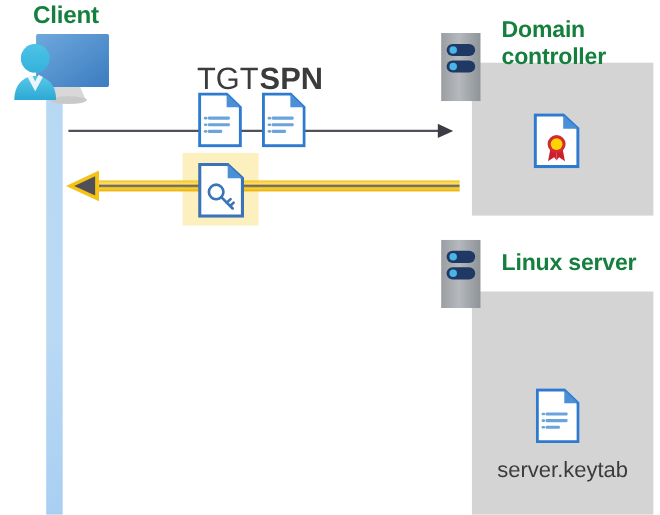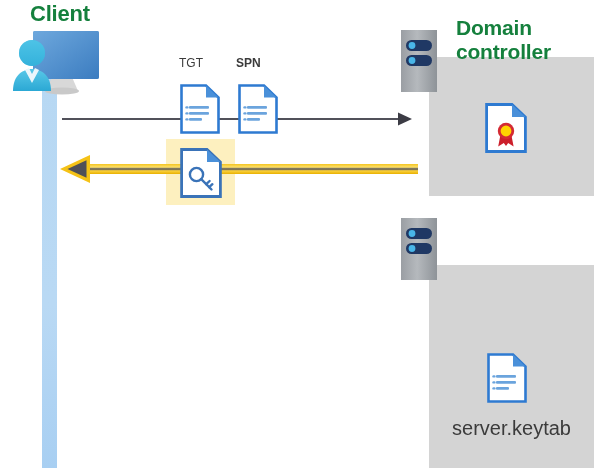--- a/index.html
+++ b/index.html
@@ -47,21 +47,21 @@
   #highlight-box{
     left:166px;top:139px;width:69px;height:66px;
     background:#fdf0bf;
   }
 
   
   #arrow-out{left:62px;top:112px;width:350px;height:14px;}
   #arrow-back{left:60px;top:155px;width:358px;height:28px;}
 
   
-  .doclabel{font-size:12px;color:#3b3b3b;}
+  .doclabel{font-size:28px;color:#3b3b3b;}
   #tgt-label{left:179px;top:56px;}
   #spn-label{left:236px;top:56px;font-weight:bold;}
 
   
   #keytab-label{
     left:429px;top:417px;width:165px;
     text-align:center;font-size:20px;color:#3b3b3b;
   }
 
   
@@ -79,20 +79,21 @@
 <div id="stage">
 
   <div class="abs panel" id="dc-panel"></div>
   <div class="abs panel" id="linux-panel"></div>
 
   <div class="abs" id="client-lifeline"></div>
 
   <div class="abs title" id="client-title">Client</div>
   <div class="abs title" id="dc-title">Domain
 controller</div>
+  <div class="abs title" id="linux-title">Linux server</div>
 
   <div class="abs" id="client-icon">
     <svg viewBox="0 0 100 74" width="100" height="74">
 
       <path d="M42 50 H62 L68 64 H36 Z" fill="#d8d8d8"></path>
       <ellipse cx="52" cy="64" rx="17" ry="3.6" fill="#c9c9c9"></ellipse>
 
       <rect x="23" y="4" width="66" height="48" rx="2" fill="#5b9bd5"></rect>
       <rect x="23" y="4" width="66" height="48" rx="2" fill="url(#mongrad)"></rect>
       <defs>

